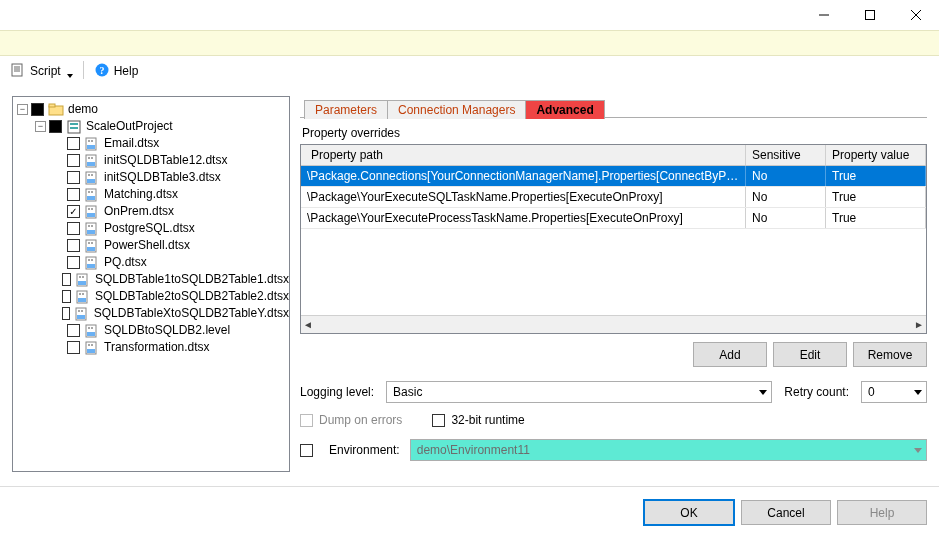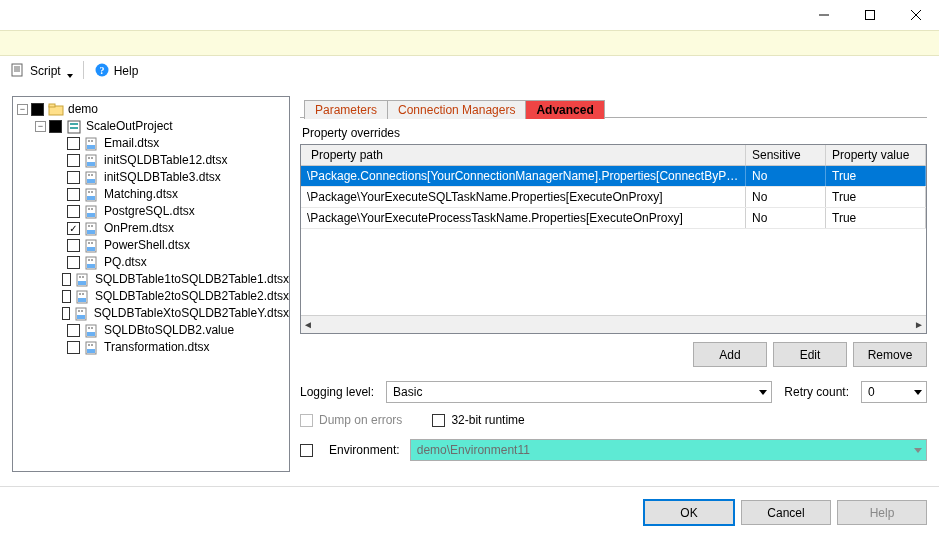--- a/index.html
+++ b/index.html
@@ -328,50 +328,50 @@
                         <circle cx="5" cy="5" r="1" fill="#888"></circle>
                         <circle cx="8" cy="5" r="1" fill="#888"></circle>
                       </svg>
                     </span>
                     <span>Matching.dtsx</span>
                   </div>
                 </li>
                 <li>
                   <div class="row" style="padding-left:40px;">
                     <span class="exp none"></span>
+                    <span class="cb checked"></span>
+                    <span class="ic">
+                      <svg width="16" height="16">
+                        <rect x="2" y="2" width="10" height="12" fill="#fff" stroke="#888"></rect>
+                        <rect x="3" y="9" width="8" height="4" fill="#6ab0f3"></rect>
+                        <circle cx="5" cy="5" r="1" fill="#888"></circle>
+                        <circle cx="8" cy="5" r="1" fill="#888"></circle>
+                      </svg>
+                    </span>
+                    <span>OnPrem.dtsx</span>
+                  </div>
+                </li>
+                <li>
+                  <div class="row" style="padding-left:40px;">
+                    <span class="exp none"></span>
                     <span class="cb"></span>
                     <span class="ic">
                       <svg width="16" height="16">
                         <rect x="2" y="2" width="10" height="12" fill="#fff" stroke="#888"></rect>
                         <rect x="3" y="9" width="8" height="4" fill="#6ab0f3"></rect>
                         <circle cx="5" cy="5" r="1" fill="#888"></circle>
                         <circle cx="8" cy="5" r="1" fill="#888"></circle>
                       </svg>
                     </span>
                     <span>PostgreSQL.dtsx</span>
                   </div>
                 </li>
                 <li>
                   <div class="row" style="padding-left:40px;">
                     <span class="exp none"></span>
-                    <span class="cb checked"></span>
-                    <span class="ic">
-                      <svg width="16" height="16">
-                        <rect x="2" y="2" width="10" height="12" fill="#fff" stroke="#888"></rect>
-                        <rect x="3" y="9" width="8" height="4" fill="#6ab0f3"></rect>
-                        <circle cx="5" cy="5" r="1" fill="#888"></circle>
-                        <circle cx="8" cy="5" r="1" fill="#888"></circle>
-                      </svg>
-                    </span>
-                    <span>OnPrem.dtsx</span>
-                  </div>
-                </li>
-                <li>
-                  <div class="row" style="padding-left:40px;">
-                    <span class="exp none"></span>
                     <span class="cb"></span>
                     <span class="ic">
                       <svg width="16" height="16">
                         <rect x="2" y="2" width="10" height="12" fill="#fff" stroke="#888"></rect>
                         <rect x="3" y="9" width="8" height="4" fill="#6ab0f3"></rect>
                         <circle cx="5" cy="5" r="1" fill="#888"></circle>
                         <circle cx="8" cy="5" r="1" fill="#888"></circle>
                       </svg>
                     </span>
                     <span>PowerShell.dtsx</span>
@@ -442,21 +442,21 @@
                     <span class="exp none"></span>
                     <span class="cb"></span>
                     <span class="ic">
                       <svg width="16" height="16">
                         <rect x="2" y="2" width="10" height="12" fill="#fff" stroke="#888"></rect>
                         <rect x="3" y="9" width="8" height="4" fill="#6ab0f3"></rect>
                         <circle cx="5" cy="5" r="1" fill="#888"></circle>
                         <circle cx="8" cy="5" r="1" fill="#888"></circle>
                       </svg>
                     </span>
-                    <span>SQLDBtoSQLDB2.value</span>
+                    <span>SQLDBtoSQLDB2.level</span>
                   </div>
                 </li>
                 <li>
                   <div class="row" style="padding-left:40px;">
                     <span class="exp none"></span>
                     <span class="cb"></span>
                     <span class="ic">
                       <svg width="16" height="16">
                         <rect x="2" y="2" width="10" height="12" fill="#fff" stroke="#888"></rect>
                         <rect x="3" y="9" width="8" height="4" fill="#6ab0f3"></rect>

